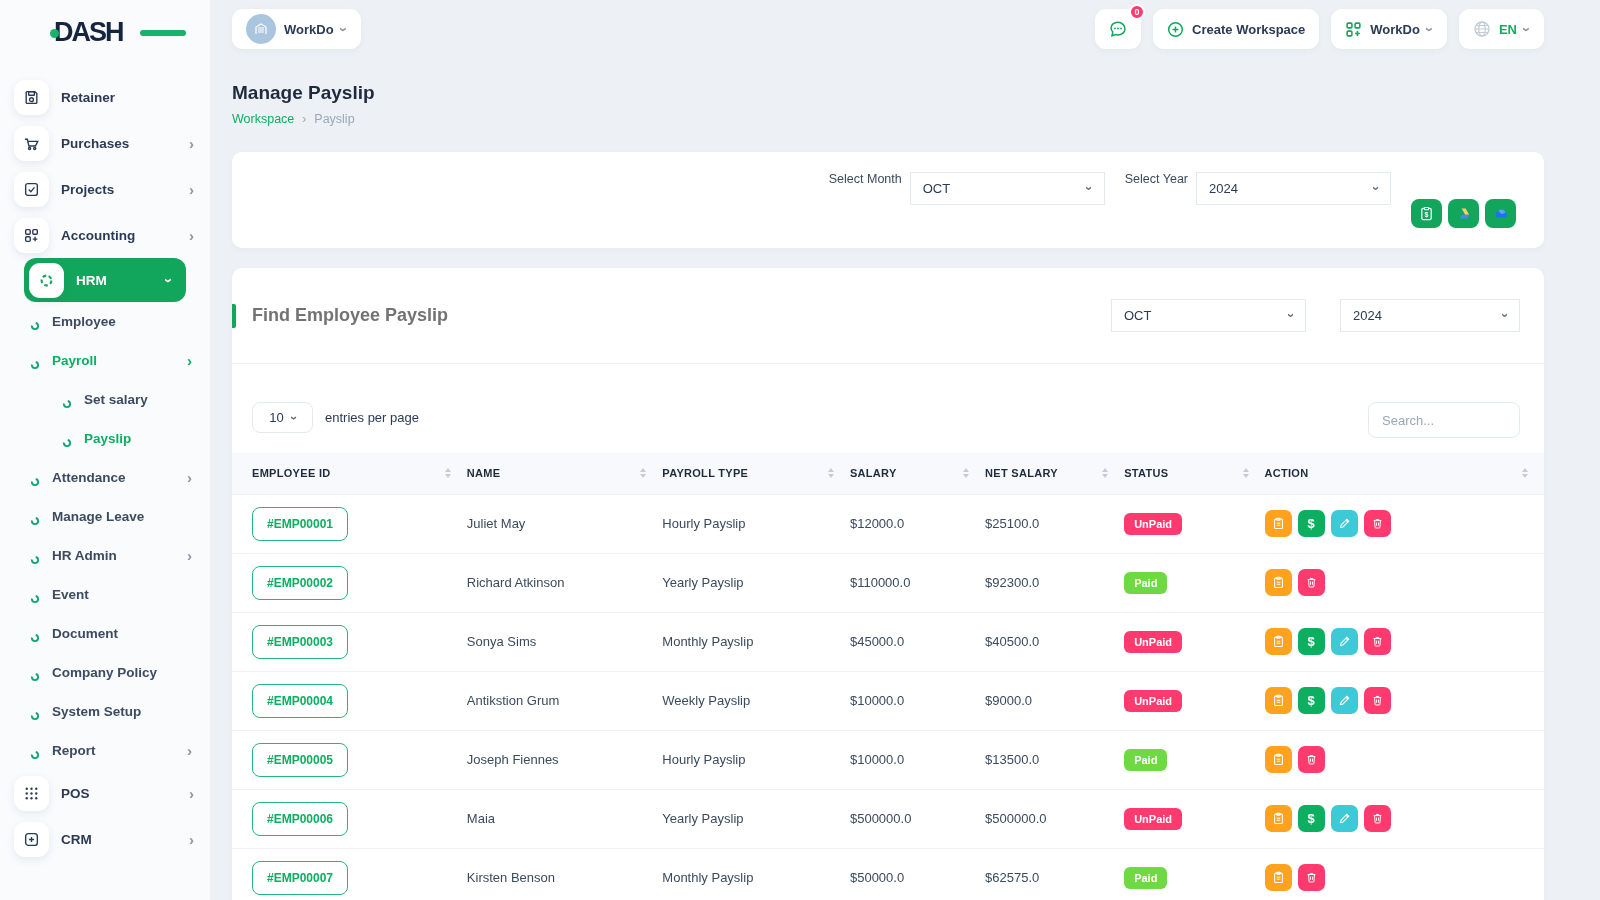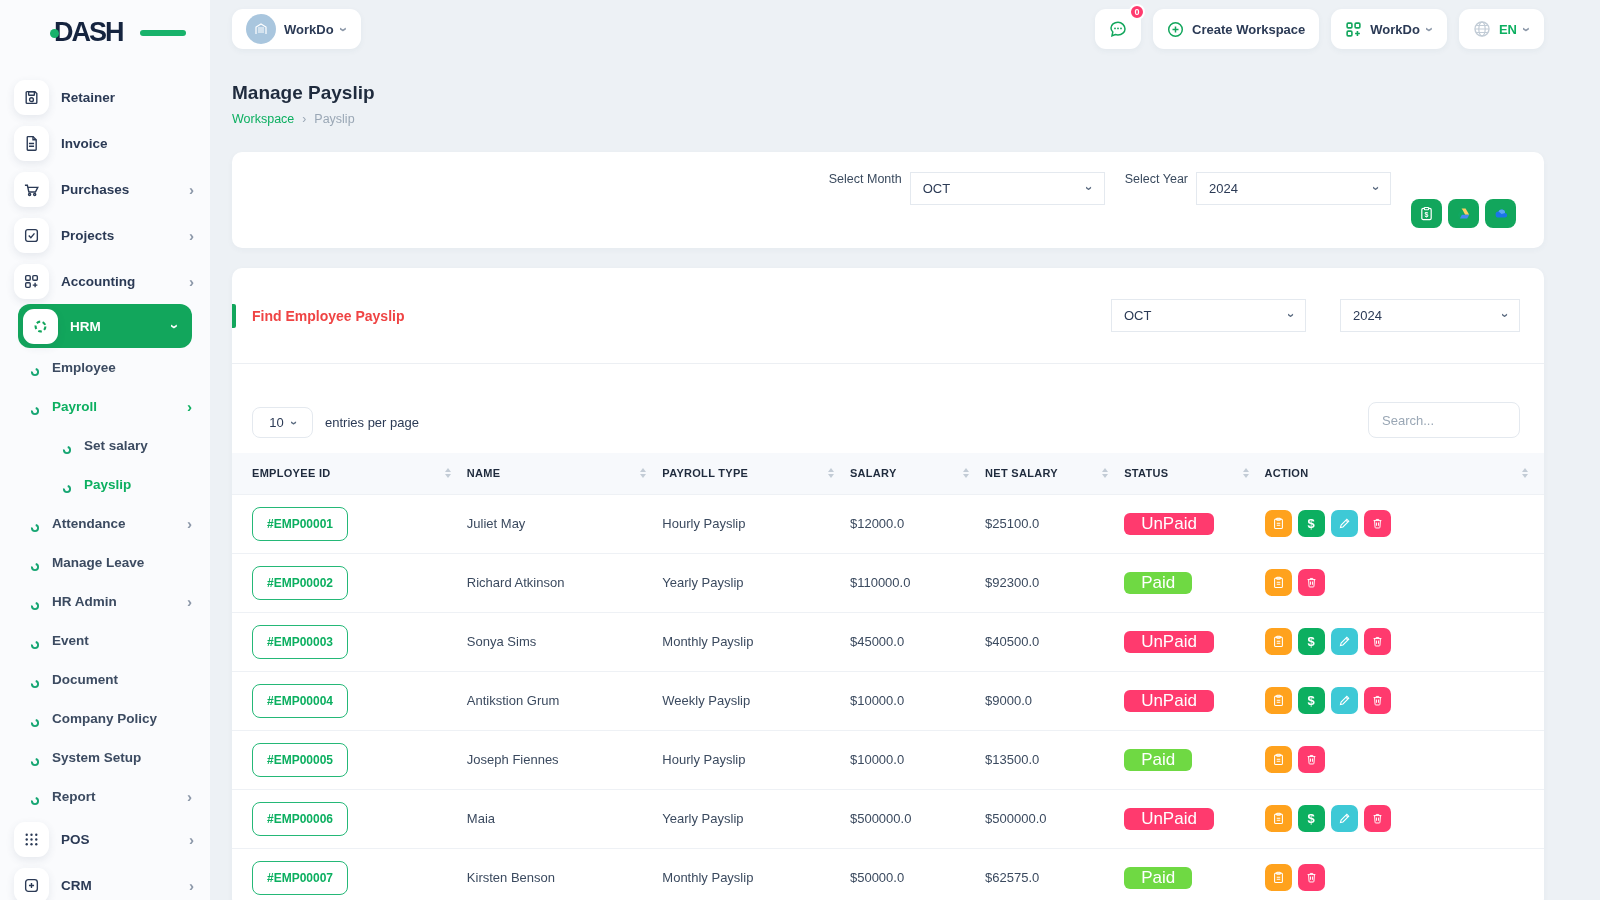--- a/index.html
+++ b/index.html
@@ -13,21 +13,21 @@
   .logo-dot{position:absolute;left:-4px;top:13px;width:9px;height:9px;border-radius:50%;background:#18b26b}
   .logo-text{font-size:27px;font-weight:800;letter-spacing:-2px;color:#15243f}
   .logo-bar{position:absolute;right:-22px;top:14px;width:46px;height:6px;border-radius:3px;background:#18b26b}
   .nav{display:flex;flex-direction:column}
   .nav-item{display:flex;align-items:center;height:46px;padding:0 16px 0 14px;cursor:pointer}
   .icon-box{width:35px;height:35px;border-radius:11px;background:#fff;box-shadow:0 3px 9px rgba(45,70,100,.10);display:flex;align-items:center;justify-content:center;color:#2b3a55;flex:none}
   .icon-box svg{width:17px;height:17px}
   .nav-item .lbl{margin-left:12px;font-size:13.5px;font-weight:600;color:#2b3a55;flex:1}
   .chev{color:#8b97a8;font-size:15px;font-weight:600;line-height:1}
   .chev.down{display:inline-block;transform:rotate(90deg)}
-  .nav-item.active{background:#12a65c;border-radius:12px;margin:0 18px;padding:0 14px 0 5px;height:44px}
+  .nav-item.active{background:#12a65c;border-radius:12px;margin:0 24px;padding:0 14px 0 5px;height:44px}
   .nav-item.active .icon-box{color:#12a65c}
   .nav-item.active .lbl{color:#fff}
   .nav-item.active .chev{color:#fff}
   .nav-child{display:flex;align-items:center;height:39px;padding-left:30px;cursor:pointer}
   .nav-child .bullet{width:10px;height:10px;flex:none;color:#17a673}
   .nav-child .lbl{margin-left:12px;font-size:13.5px;font-weight:700;color:#3c4b61;flex:1}
   .nav-child.green .lbl{color:#0caf60}
   .nav-child.green .chev{color:#0caf60}
   .nav-child{padding-right:18px}
   .nav-child.deep{padding-left:62px}
@@ -56,25 +56,25 @@
   .flabel{font-size:12.5px;color:#3a4a5e}
   .select{width:195px;height:33px;border:1px solid #e4e9ef;border-radius:0;display:flex;align-items:center;justify-content:space-between;padding:0 12px;font-size:13px;color:#2b3a55;background:#fff;cursor:pointer}
   .select .chev{transform:rotate(90deg);font-size:13px;color:#5b6b80}
   .fbtns{display:flex;gap:6px;margin-top:27px}
   .gbtn{width:31px;height:29px;border-radius:8px;background:#12a65c;border:none;display:flex;align-items:center;justify-content:center;cursor:pointer}
   .gbtn svg{width:15px;height:15px}
 
   .find-card{margin-top:20px;height:640px}
   .find-head{display:flex;align-items:center;justify-content:space-between;height:96px;border-bottom:1px solid #eceff3;position:relative;padding:0 24px 0 20px}
   .accent{position:absolute;left:0;top:36px;width:4px;height:24px;background:#12a65c;border-radius:0 2px 2px 0}
-  .find-title{font-size:14px;font-weight:700;color:#ef4444}
+  .find-title{font-size:18px;font-weight:700;color:#737373}
   .find-selects{display:flex;gap:34px}
   .find-selects .select.w2{width:180px}
 
-  .tcontrols{display:flex;align-items:flex-end;justify-content:space-between;padding:38px 24px 15px 20px}
+  .tcontrols{display:flex;align-items:flex-start;justify-content:space-between;padding:38px 24px 15px 20px}
   .entries{display:flex;align-items:center;gap:12px}
   .mini-select{width:61px;height:31px;border:1px solid #e4e9ef;border-radius:8px;display:flex;align-items:center;justify-content:center;gap:8px;font-size:13px;color:#2b3a55;cursor:pointer}
   .mini-select .chev{transform:rotate(90deg);font-size:12px;color:#5b6b80}
   .entries-lbl{font-size:13px;color:#2b3a55}
   .search{width:152px;height:36px;border:1px solid #e4e9ef;border-radius:8px;padding:0 13px;font-size:13px;color:#2b3a55;outline:none;font-family:inherit}
   .search::placeholder{color:#9aa7b5}
 
   table{width:100%;border-collapse:collapse;table-layout:fixed}
   thead th{background:#f7f9fc;height:41px;font-size:11px;font-weight:700;color:#1f2b3d;text-align:right;letter-spacing:.3px;cursor:pointer}
   th .th-in{display:flex;align-items:center;justify-content:space-between;padding-right:16px}
@@ -86,21 +86,21 @@
   th:nth-child(2),td:nth-child(2){width:14.9%}
   th:nth-child(3),td:nth-child(3){width:14.3%}
   th:nth-child(4),td:nth-child(4){width:10.3%}
   th:nth-child(5),td:nth-child(5){width:10.6%}
   th:nth-child(6),td:nth-child(6){width:10.7%}
   th:nth-child(7),td:nth-child(7){width:21.3%}
   tbody tr{border-top:1px solid #eef1f5}
   tbody td{height:59px;font-size:13px;color:#3b4a5f;vertical-align:middle}
   td:first-child{padding-left:20px}
   .id-pill{display:inline-flex;align-items:center;justify-content:center;border:1px solid #24b877;color:#0caf60;font-size:12px;font-weight:600;border-radius:8px;height:34px;padding:0 14px;background:#fff;cursor:pointer}
-  .badge{display:inline-flex;align-items:center;justify-content:center;color:#fff;font-size:17px;font-weight:400;border-radius:6px;height:22px;padding:0 17px}
+  .badge{display:inline-flex;align-items:center;justify-content:center;color:#fff;font-size:11px;font-weight:700;border-radius:6px;height:22px;padding:0 10px}
   .b-unpaid{background:#ff3a6e}
   .b-paid{background:#6fd943}
   .actions{display:flex;gap:6px}
   .abtn{width:27px;height:27px;border-radius:7px;border:none;display:flex;align-items:center;justify-content:center;cursor:pointer;color:#fff}
   .abtn svg{width:13px;height:13px}
   .a-orange{background:#ffa21d}
   .a-green{background:#0caf60;font-size:13px;font-weight:700}
   .a-cyan{background:#3ec9d6}
   .a-pink{background:#ff3a6e}
 </style>
@@ -118,30 +118,20 @@
     <nav class="nav" id="side-nav">
         <div class="nav-item">
           <span class="icon-box">
             <svg viewBox="0 0 16 16" fill="none" stroke="currentColor" stroke-width="1.3">
               <path d="M3 3.3c0-.4.3-.8.8-.8h7.4l1.8 1.8v8.4c0 .4-.3.8-.8.8H3.8a.8.8 0 0 1-.8-.8z"></path>
               <rect x="5.3" y="2.7" width="5.4" height="3.2" rx=".6"></rect>
               <circle cx="8" cy="10" r="1.8"></circle>
             </svg>
           </span>
           <span class="lbl">Retainer</span>
-        </div>
-        <div class="nav-item">
-          <span class="icon-box">
-            <svg viewBox="0 0 16 16" fill="none" stroke="currentColor" stroke-width="1.3">
-              <path d="M4 2.2c0-.4.3-.7.7-.7h4.8l2.9 2.9v9.2c0 .4-.3.7-.7.7H4.7a.7.7 0 0 1-.7-.7z"></path>
-              <path d="M9.4 1.5v3h3"></path>
-              <path d="M5.6 8h4.8M5.6 10.6h4.8"></path>
-            </svg>
-          </span>
-          <span class="lbl">Invoice</span>
         </div>
         <div class="nav-item">
           <span class="icon-box">
             <svg viewBox="0 0 16 16" fill="none" stroke="currentColor" stroke-width="1.3">
               <path d="M1.8 4h2.3l1.4 6.3h6.2L13.9 6H4.8"></path>
               <circle cx="6.2" cy="12.7" r="1"></circle>
               <circle cx="11" cy="12.7" r="1"></circle>
             </svg>
           </span>
           <span class="lbl">Purchases</span>

